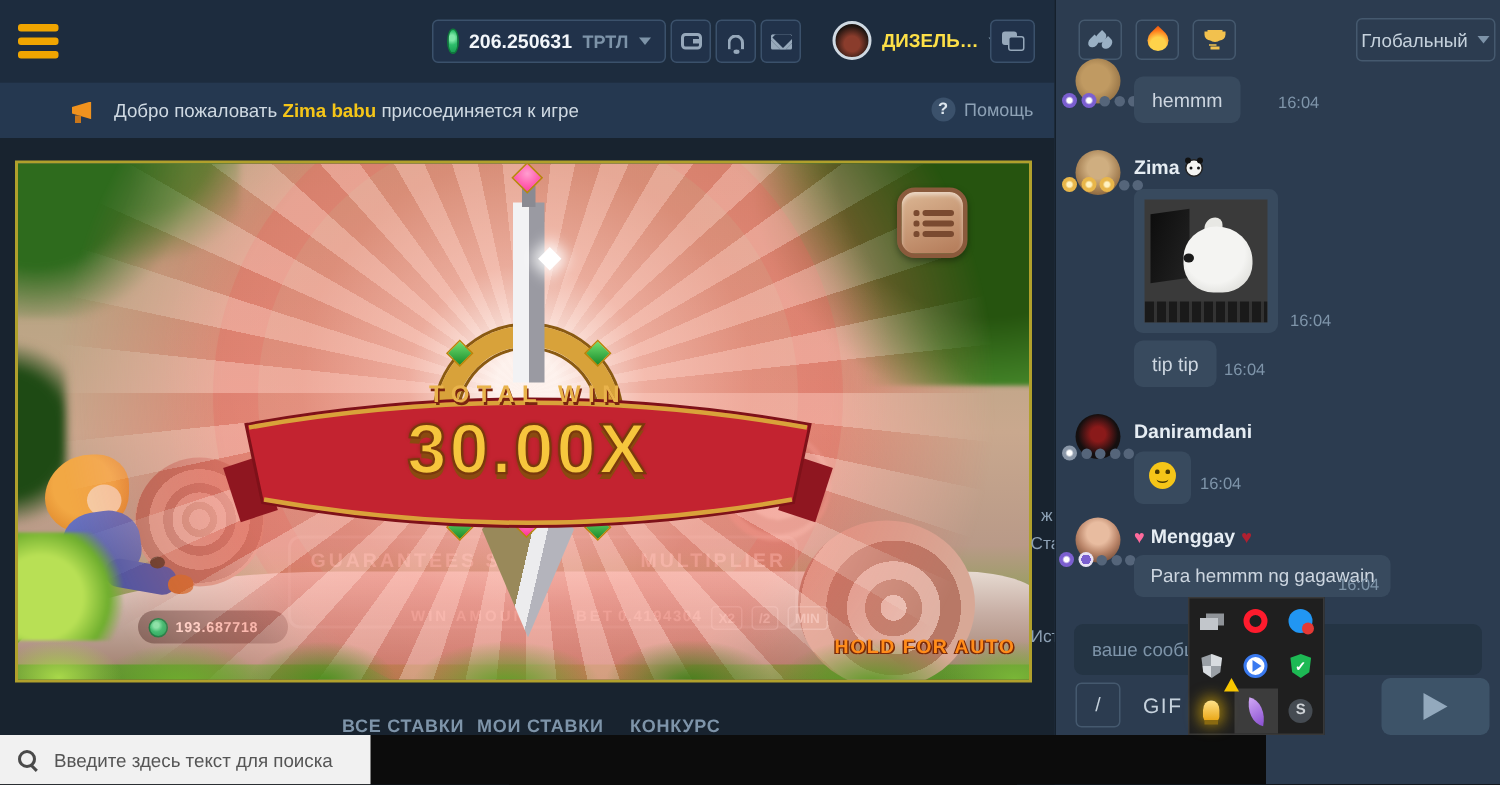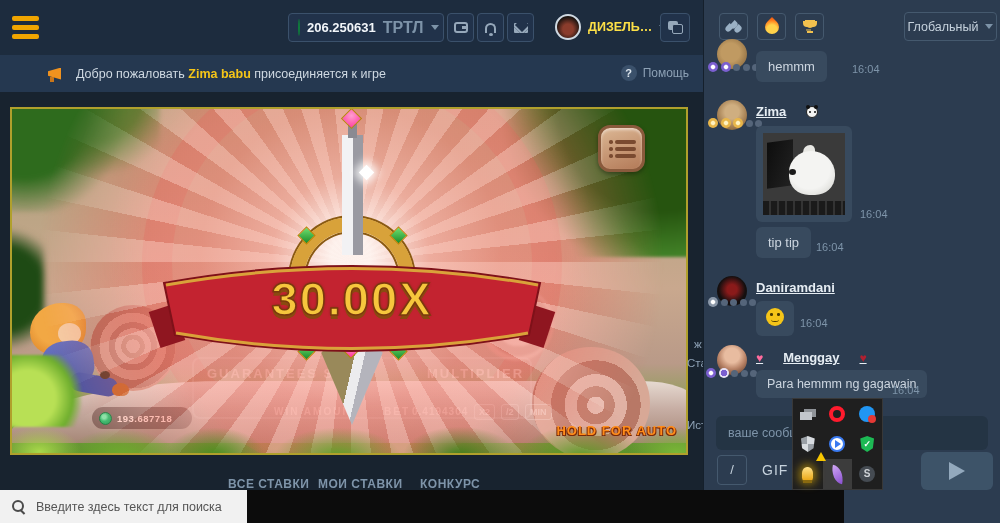--- a/index.html
+++ b/index.html
@@ -8,21 +8,21 @@
   #screen { position:relative; width:1000px; height:523px; overflow:hidden; background:#18232f; }
   .abs { position:absolute; }
 
   
   #topbar { position:absolute; left:0; top:0; width:703px; height:55px; background:#1d2c3e; }
   .hamburger { position:absolute; left:12px; top:16px; width:27px; height:23px; cursor:pointer; }
   .hamburger i { display:block; width:27px; height:4.5px; background:#f0a500; border-radius:2px; margin-bottom:4.5px; }
   .pill { position:absolute; left:288px; top:13px; width:156px; height:29px; border:1px solid #3b516b; background:#21324a; border-radius:4px; display:flex; align-items:center; padding:0 9px; gap:7px; }
   .coin { width:17px; height:17px; border-radius:50%; background:radial-gradient(circle at 38% 35%, #7fe8a8 0 18%, #2ebd6b 45%, #159a4e 100%); border:1px solid #0f7a3c; }
   .bal { color:#f2f6fa; font-weight:bold; font-size:13px; }
-  .cur { color:#7d93a8; font-size:16px; font-weight:bold; }
+  .cur { color:#7d93a8; font-size:12px; font-weight:bold; }
   .caret { width:0; height:0; border:4px solid transparent; border-top:5px solid #7d93a8; margin-top:4px; }
   .hbtn { position:absolute; top:13px; width:27px; height:29px; border:1px solid #3b516b; background:#21324a; border-radius:4px; display:flex; align-items:center; justify-content:center; cursor:pointer; }
   .ic-wallet { width:14px; height:11px; border:2px solid #96a8ba; border-radius:3px; position:relative; }
   .ic-wallet::after { content:""; position:absolute; right:-1px; top:2px; width:5px; height:3px; background:#96a8ba; }
   .ic-bell { width:11px; height:10px; border:2px solid #96a8ba; border-radius:6px 6px 0 0; border-bottom:none; position:relative; }
   .ic-bell::after { content:""; position:absolute; left:1.5px; bottom:-3px; width:4px; height:3px; background:#96a8ba; border-radius:50%; }
   .ic-mail { width:14px; height:10px; background:#96a8ba; border-radius:1px; position:relative; overflow:hidden; }
   .ic-mail::after { content:""; position:absolute; left:1px; top:-5px; width:10px; height:10px; background:#21324a; transform:rotate(45deg); border:2px solid #96a8ba; }
   #user-menu { position:absolute; left:555px; top:11px; height:32px; display:flex; align-items:center; gap:7px; cursor:pointer; }
   .avatar-h { width:26px; height:26px; border-radius:50%; border:2px solid #cfd9e2; background:radial-gradient(circle at 50% 60%, #8a3c2c 0 30%, #1d1410 70%); }
@@ -106,21 +106,21 @@
   .cbtn { position:absolute; top:13px; width:29px; height:27px; border:1px solid #45596e; border-radius:4px; display:flex; align-items:center; justify-content:center; cursor:pointer; }
   .ic-rain { position:relative; width:15px; height:12px; }
   .ic-rain i { position:absolute; width:6px; height:8px; background:#9ab0c4; border-radius:0 50% 50% 50%; transform:rotate(45deg); }
   .ic-fire { width:14px; height:14px; border-radius:50% 0 50% 50%; transform:rotate(-45deg); background:radial-gradient(circle at 35% 65%, #ffd24a 0 40%, #ff7a1a 75%, #e85510 100%); }
   .ic-trophy { position:relative; width:14px; height:13px; }
   .ic-trophy::before { content:""; position:absolute; left:2px; top:0; width:10px; height:8px; background:#f2c14e; border-radius:0 0 5px 5px; box-shadow:-3px 0 0 -1px #f2c14e, 3px 0 0 -1px #f2c14e; }
   .ic-trophy::after { content:""; position:absolute; left:4px; bottom:0; width:6px; height:2.5px; background:#f2c14e; box-shadow:-1.5px -2px 0 -.5px #f2c14e; }
   #channel { position:absolute; left:200px; top:12px; width:93px; height:29px; border:1px solid #45596e; border-radius:4px; display:flex; align-items:center; justify-content:center; gap:7px; cursor:pointer; }
   #channel span { color:#c6d2dd; font-size:12.5px; }
   .cav { position:absolute; width:30px; height:30px; border-radius:50%; cursor:pointer; }
-  .cname { position:absolute; color:#e6edf3; font-size:13px; font-weight:bold; display:flex; align-items:center; gap:20px;text-decoration:underline; }
+  .cname { position:absolute; color:#e6edf3; font-size:13px; font-weight:bold; display:flex; align-items:center; gap:4px; }
   .bdgs { position:absolute; display:flex; align-items:center; gap:2.5px; }
   .bdg { width:10px; height:10px; border-radius:50%; }
   .bdg.p { background:radial-gradient(circle, #fff 0 22%, #7b5fd0 40% 100%); }
   .bdg.g { background:radial-gradient(circle, #fff2c0 0 22%, #e8b64a 40% 100%); }
   .bdg.s { background:radial-gradient(circle, #fff 0 22%, #8a97a8 40% 100%); }
   .bdg.w { background:radial-gradient(circle, #7b5fd0 0 45%, #e8e2f5 45% 100%); }
   .dot { width:7px; height:7px; border-radius:50%; background:#55657a; }
   .bubble { position:absolute; background:#384a5e; border-radius:6px; color:#cdd6e0; font-size:13px; padding:8px 12px;text-align:right; }
   .mtime { position:absolute; color:#7e94a9; font-size:11px; }
   .imgb { position:absolute; background:#384a5e; border-radius:6px; padding:7px; }
@@ -277,20 +277,21 @@
     <div class="abs tip"></div>
     <div class="abs tip-gem"></div>
 
     <div class="tail" style="left:142px;top:198px;transform:rotate(-18deg)"></div>
     <div class="tail" style="left:512px;top:198px;transform:rotate(18deg)"></div>
     <svg class="abs ribbon-wrap" viewBox="0 0 392 112">
       <path d="M8 36 Q196 2 384 36 L373 88 Q196 120 19 88 Z" fill="#c32330" stroke="#7e1119" stroke-width="2"></path>
       <path d="M10 38 Q196 5 382 38" fill="none" stroke="#d9a23a" stroke-width="3"></path>
       <path d="M20 86 Q196 117 372 86" fill="none" stroke="#d9a23a" stroke-width="3"></path>
     </svg>
+    <div class="abs tw-label">TOTAL WIN</div>
     <div class="abs tw-value">30.00X</div>
 
     <div class="abs hold">HOLD FOR AUTO</div>
     <div class="abs gmenu">
       <i style="top:12px"></i>
         <i style="top:19px"></i>
         <i style="top:26px"></i>
     </div>
   </div>
 

